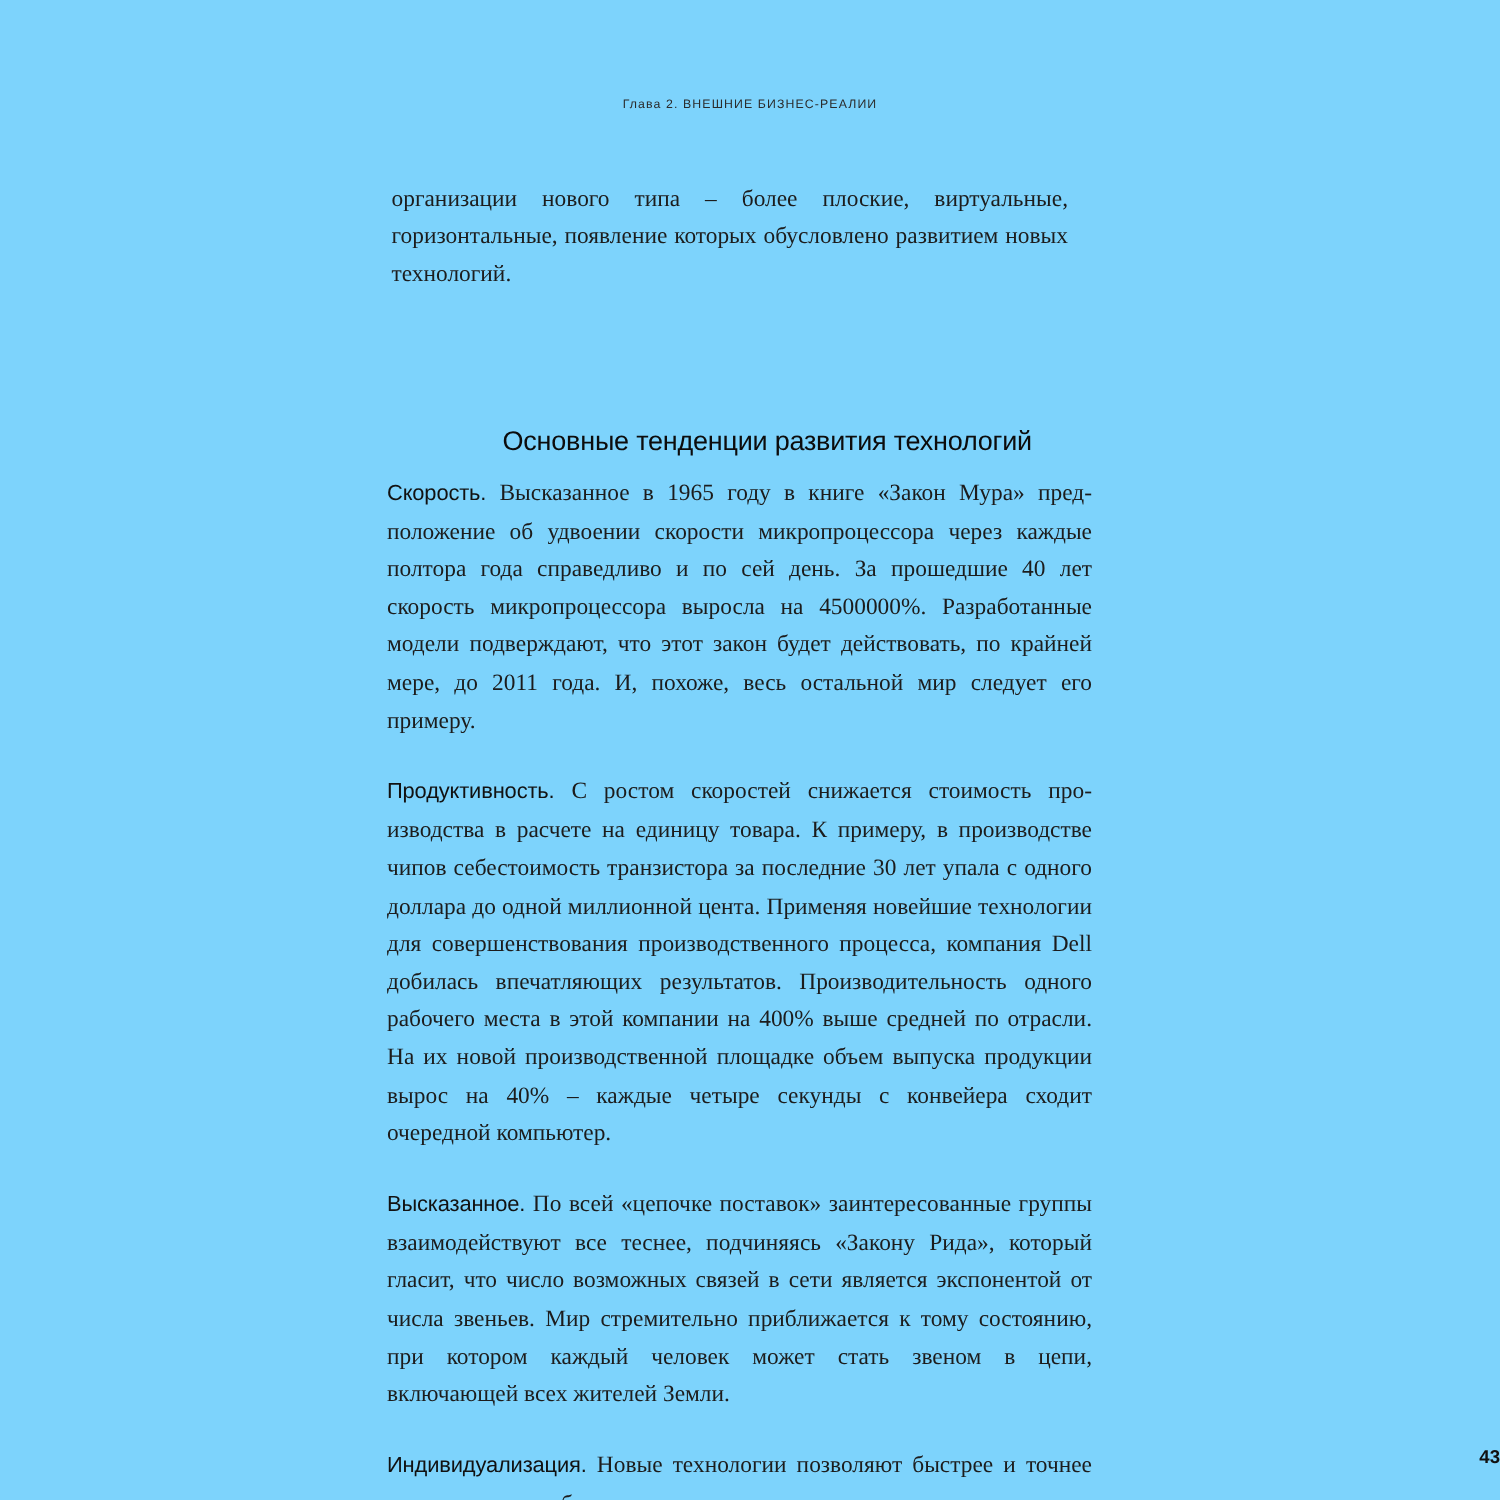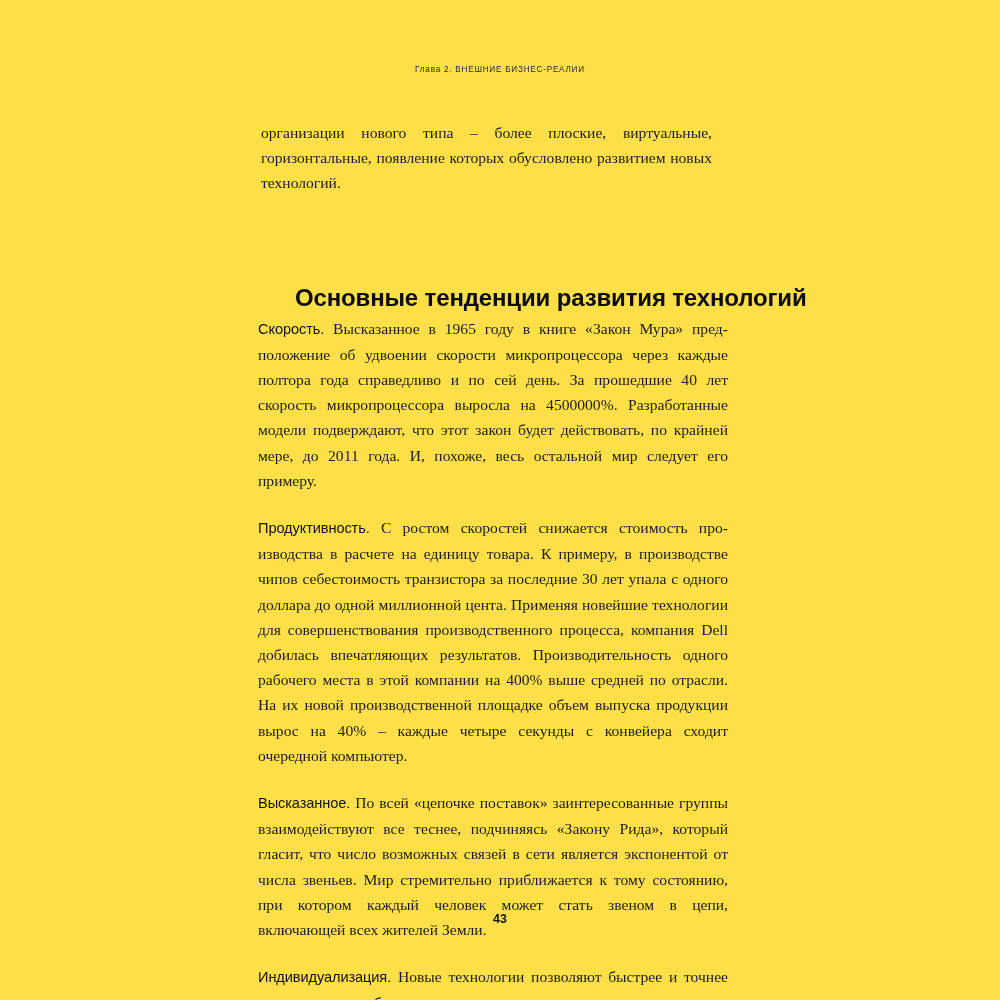--- a/index.html
+++ b/index.html
@@ -14,21 +14,21 @@
     position: relative;
     overflow: hidden;
     font-family: "Liberation Serif", "DejaVu Serif", serif;
     color: #1a1a1a;
     -webkit-font-smoothing: antialiased;
   }
 
   .page {
     position: absolute;
     inset: 0;
-    background: #fde047;
+    background: #7dd3fc;
   }
 
   
   .running-head {
     position: absolute;
     top: 65px;
     left: 0;
     right: 0;
     text-align: center;
     font-family: "Liberation Sans", "DejaVu Sans", sans-serif;
@@ -75,34 +75,34 @@
 
   
   h2.section-heading {
     margin: 0;
     position: absolute;
     left: 50px;
     top: 72px;
     width: 433px;
     text-align: center;
     font-family: "Liberation Sans", "DejaVu Sans", sans-serif;
-    font-size: 24px;
-    font-weight: 700;
+    font-size: 18px;
+    font-weight: 400;
     letter-spacing: -0.15px;
     color: #0c0c0c;
     white-space: nowrap;
   }
 
   
   .folio {
     position: absolute;
-    top: 912px;
+    top: 964px;
     left: 0;
     right: 0;
-    text-align: center;
+    text-align: right;
     font-family: "Liberation Sans", "DejaVu Sans", sans-serif;
     font-size: 12.4px;
     font-weight: 700;
     color: #111111;
   }
 </style>
 </head>
 <body>
 
 <div class="page">

